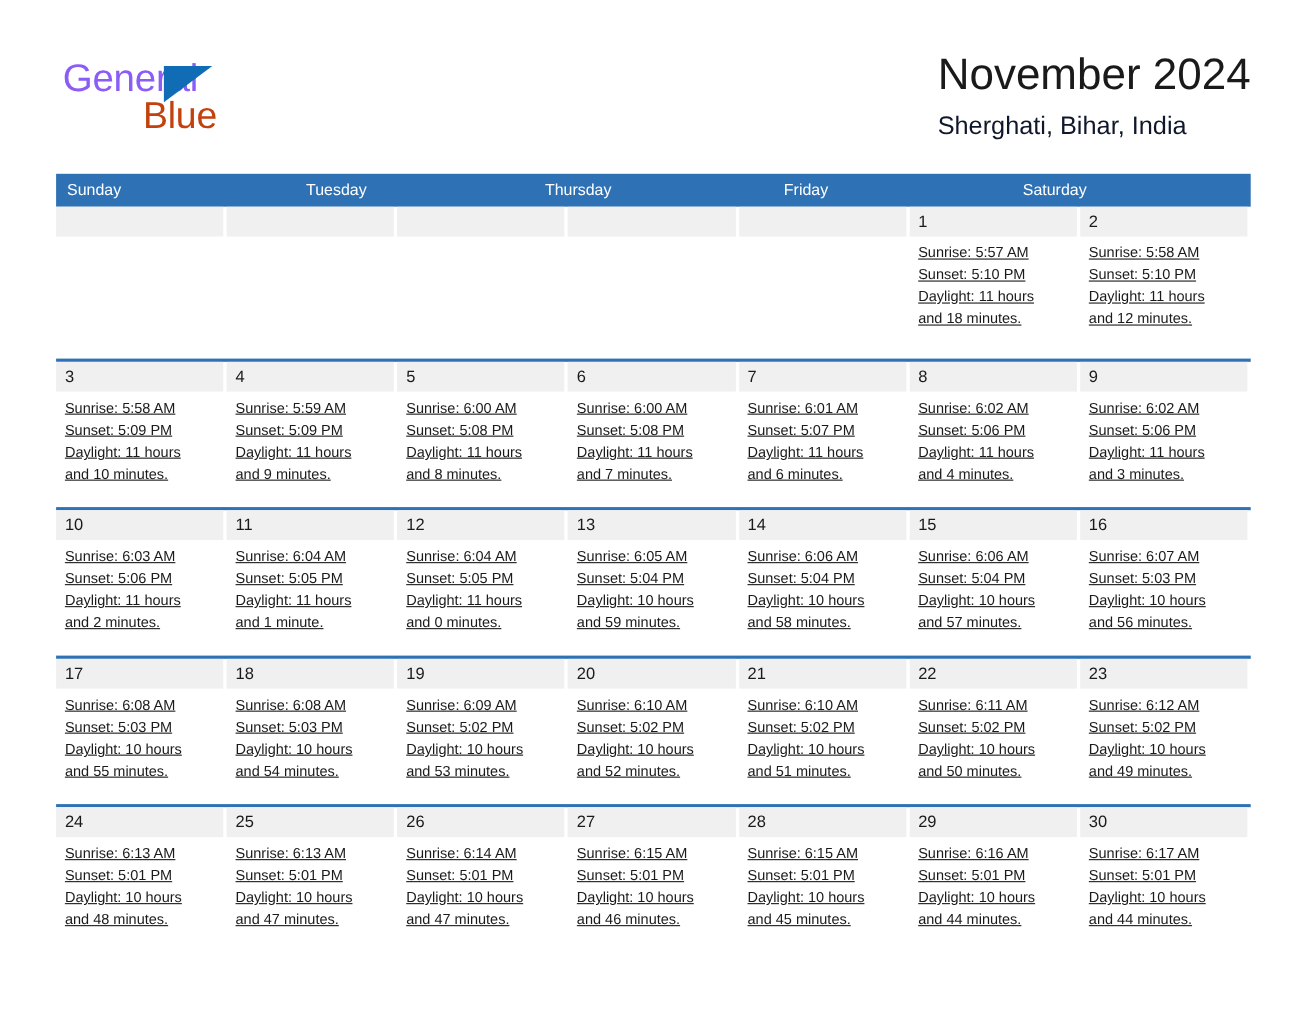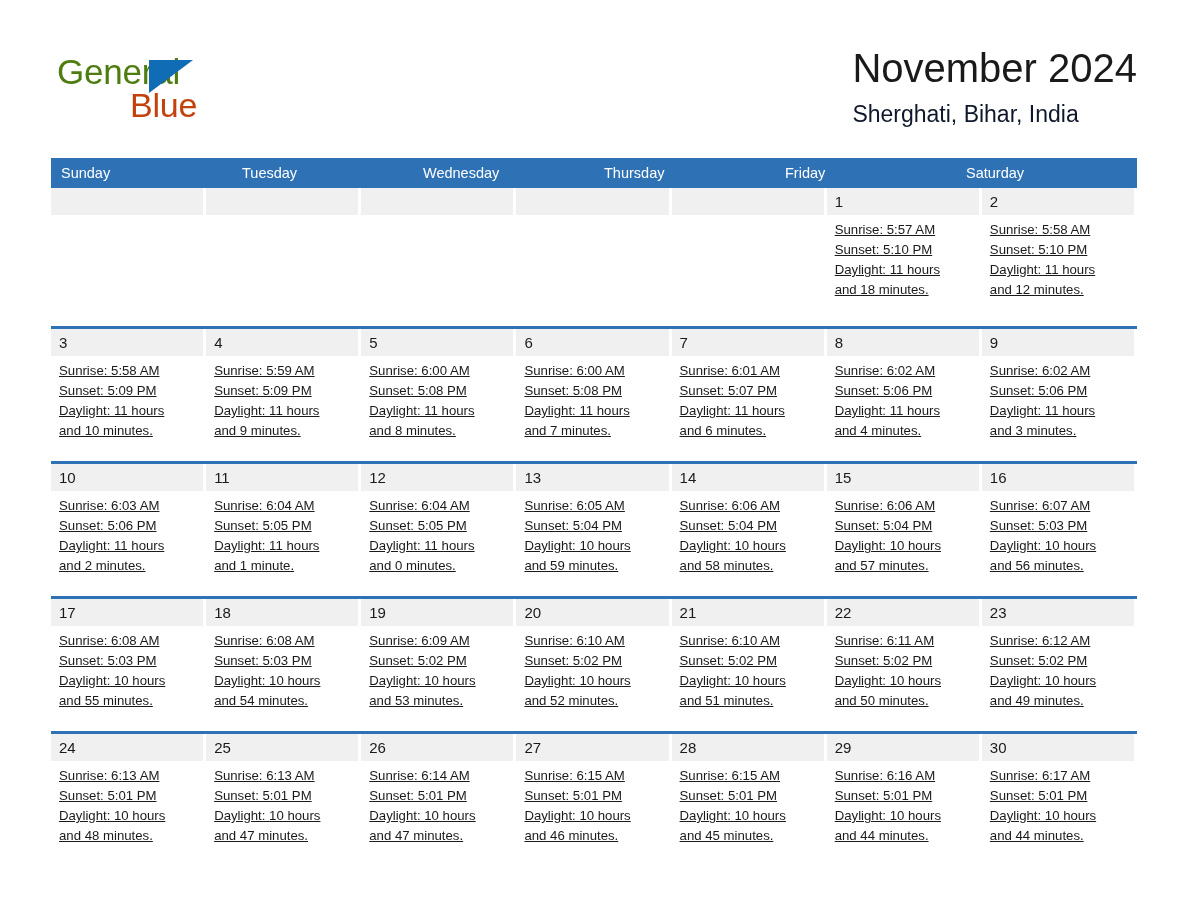--- a/index.html
+++ b/index.html
@@ -34,21 +34,21 @@
     top: 53px;
     width: 230px;
     height: 80px;
   }
   .logo-general {
     position: absolute;
     left: 0;
     top: 0;
     font-size: 35px;
     line-height: 38px;
-    color: #4d7c0f;
+    color: #8b5cf6;
     letter-spacing: -0.2px;
     font-weight: 400;
   }
   .logo-tri {
     position: absolute;
     left: 92px;
     top: 7px;
     width: 0;
     height: 0;
     border-left: 44px solid #0f6cb5;
@@ -175,21 +175,20 @@
     <div class="title-block">
       <div class="cal-title">November 2024</div>
       <div class="cal-location">Sherghati, Bihar, India</div>
     </div>
   </div>
 
   <div class="calendar">
     <div class="weekdays">
       <div class="weekday">Sunday</div>
       <div class="weekday">Tuesday</div>
-      <div class="weekday">Wednesday</div>
       <div class="weekday">Thursday</div>
       <div class="weekday">Friday</div>
       <div class="weekday">Saturday</div>
     </div>
     <div id="weeks-container">
         <div class="week first">
           <div class="day empty">
             <div class="day-inner">
               <div class="day-num"></div>
             </div>

